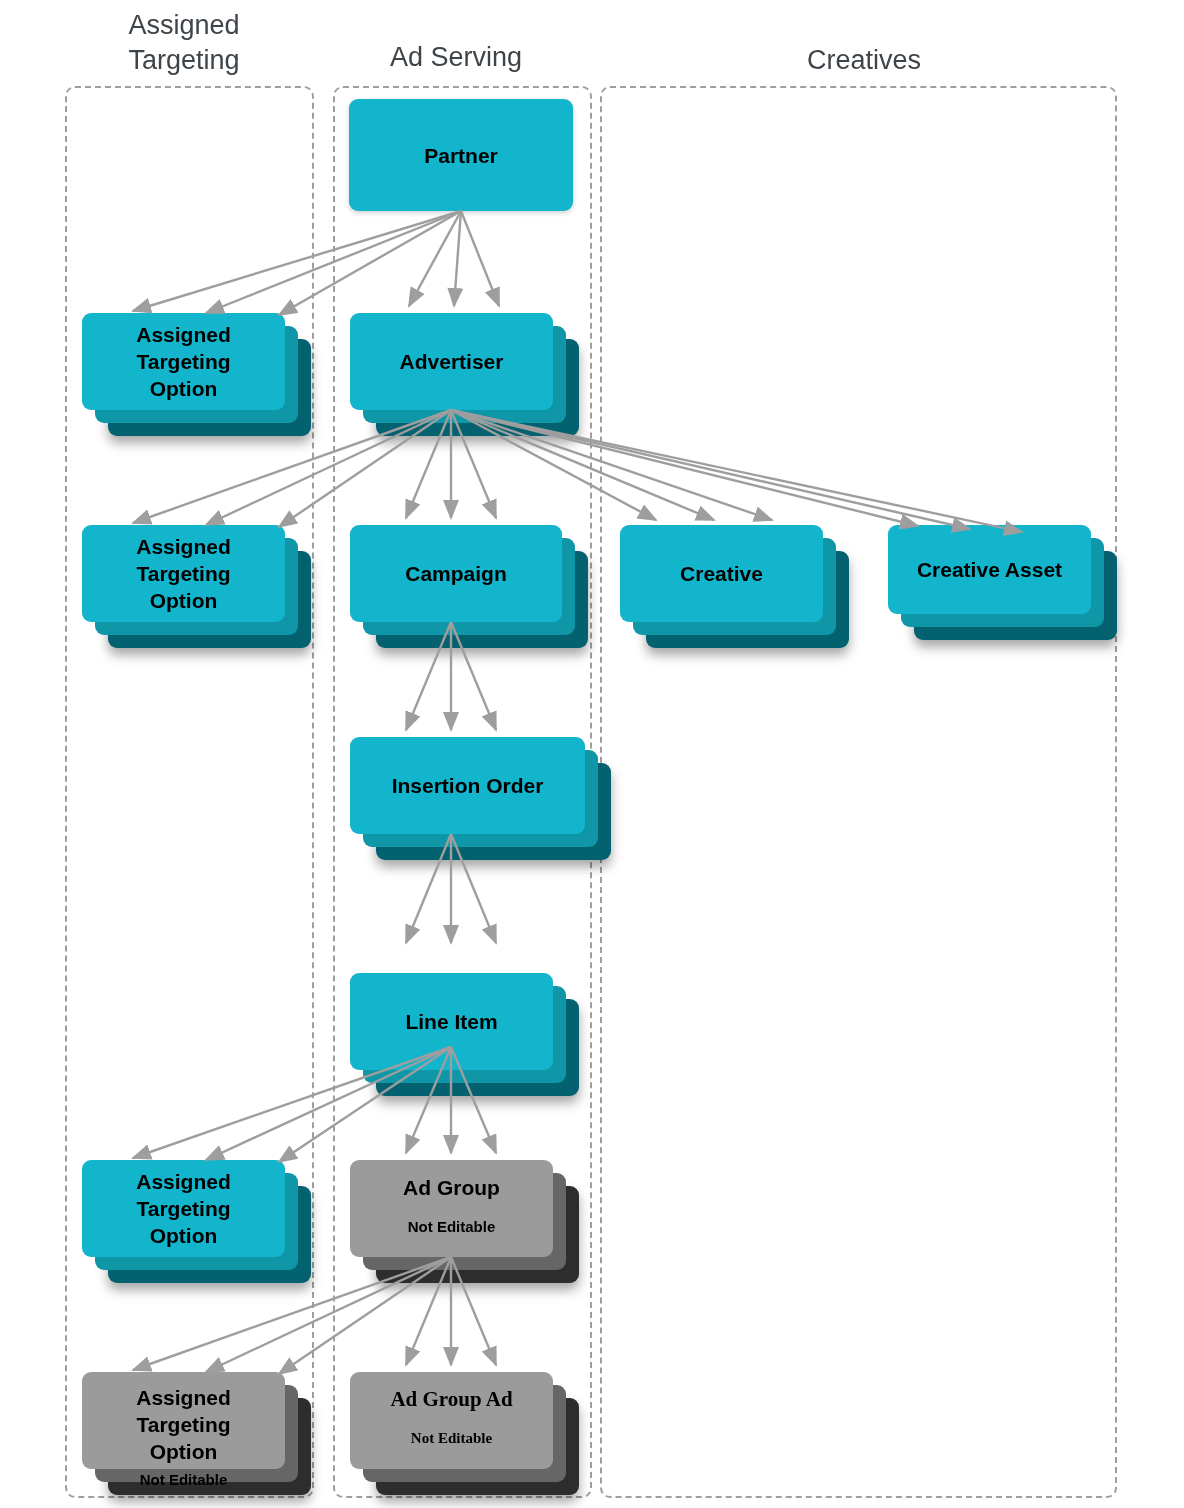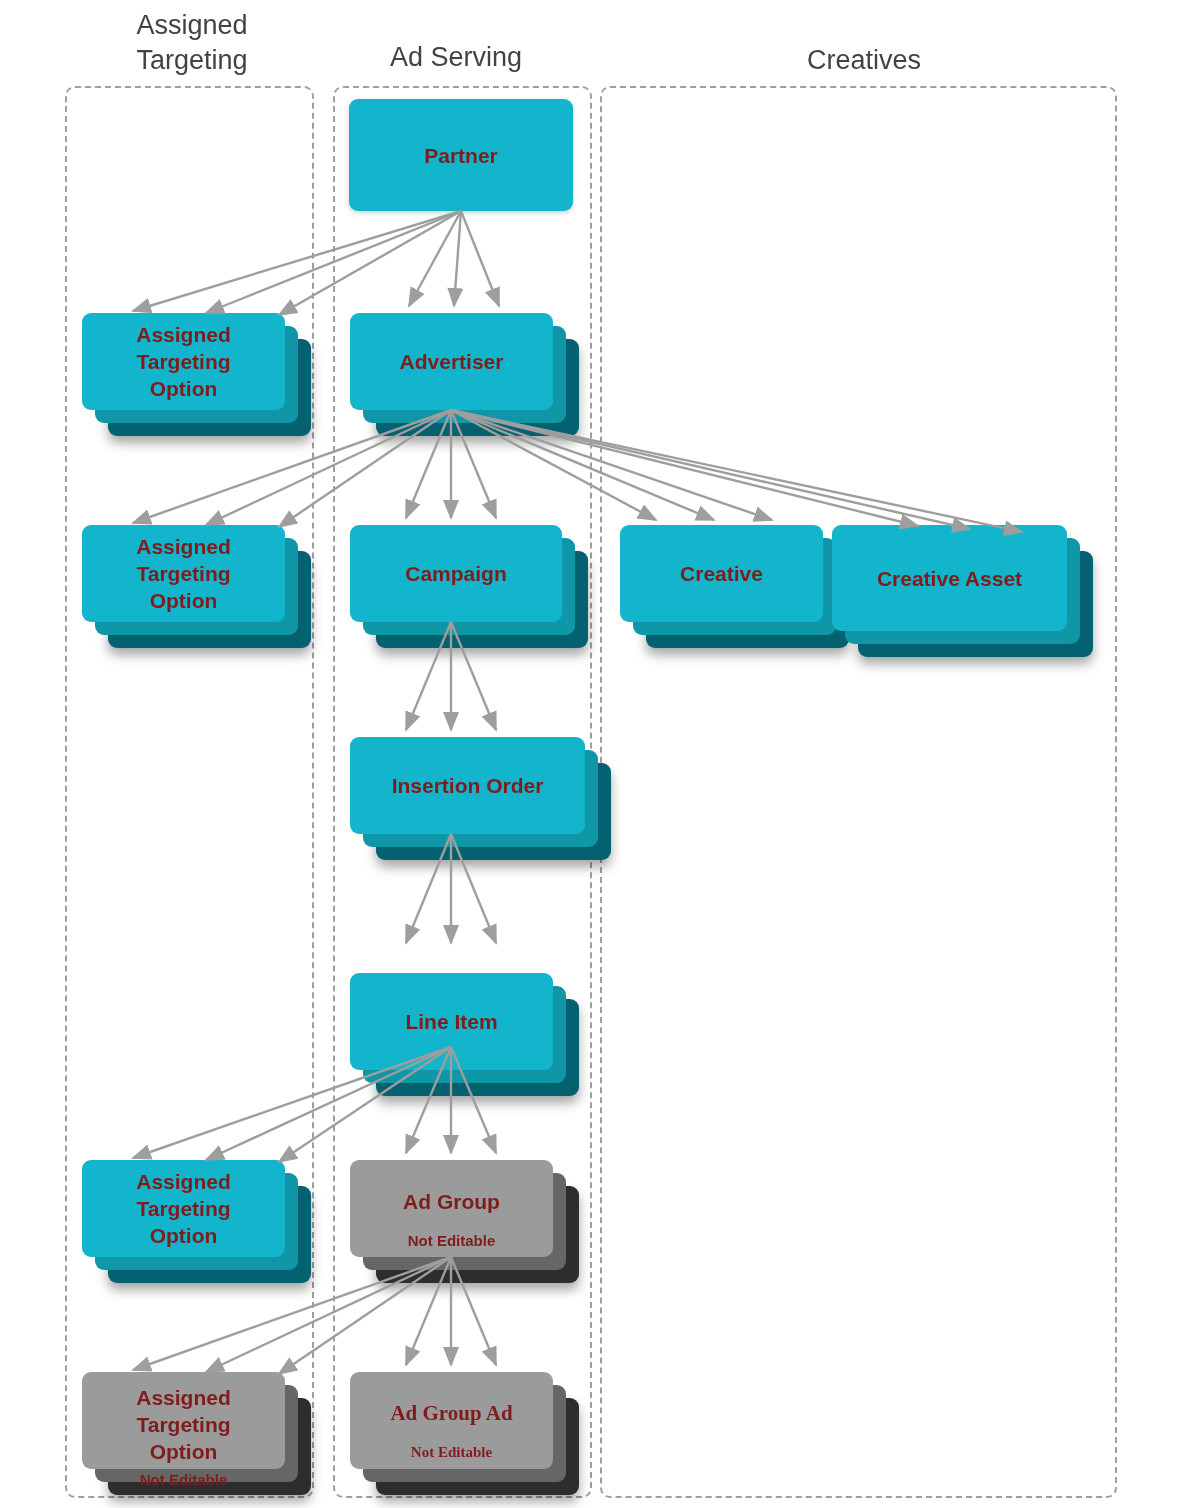--- a/index.html
+++ b/index.html
@@ -23,40 +23,40 @@
   .node{position:absolute;}
   .layer{position:absolute;border-radius:9px;}
   .layer.mid{left:13px;top:13px;right:-13px;bottom:-13px;}
   .layer.dark{left:26px;top:26px;right:-26px;bottom:-26px;box-shadow:0 7px 12px rgba(0,0,0,.35);}
   .node.cyan .layer.mid{background:var(--cyan_mid);}
   .node.cyan .layer.dark{background:var(--cyan_dark);}
   .node.gray .layer.mid{background:var(--gray_mid);}
   .node.gray .layer.dark{background:var(--gray_dark);}
   .face{
     position:absolute;inset:0;border-radius:9px;display:flex;flex-direction:column;
-    align-items:center;justify-content:center;text-align:center;color:#7f1d1d;
+    align-items:center;justify-content:center;text-align:center;color:#000000;
   }
   .node.cyan .face{background:var(--cyan);}
   .node.gray .face{background:var(--gray);}
   .node.single .face{box-shadow:0 2px 5px rgba(0,0,0,.18);}
   .label{font-size:21px;font-weight:bold;line-height:27px;}
   .label.wrap3{max-width:115px;}
   .label.wrap2{max-width:160px;}
   .sublabel{font-size:15px;font-weight:bold;margin-top:17px;}
-  .node.has-sub .face{justify-content:flex-start;padding-top:28px;box-sizing:border-box;}
+  .node.has-sub .face{justify-content:flex-start;padding-top:14px;box-sizing:border-box;}
   .node.has-sub.tall-title .face{padding-top:14px;}
   svg#arrows{position:absolute;left:0;top:0;pointer-events:none;}
   svg#arrows line{stroke:var(--arrow);stroke-width:2.4;}
 </style>
 </head>
 <body>
 
 <div id="stage">
 
-  <div class="col-header" style="left:192px;top:8px;">Assigned
+  <div class="col-header" style="left:184px;top:8px;">Assigned
 Targeting</div>
   <div class="col-header" style="left:456px;top:40px;">Ad Serving</div>
   <div class="col-header" style="left:846px;top:43px;margin-left:18px;">Creatives</div>
 
   <div class="col" style="left:65px;top:86px;width:245px;height:1408px;"></div>
   <div class="col" style="left:333px;top:86px;width:255px;height:1408px;"></div>
   <div class="col" style="left:600px;top:86px;width:513px;height:1408px;"></div>
 
   <div class="node cyan single" style="left:349px;top:99px;width:224px;height:112px;">
     <div class="face">
@@ -97,21 +97,21 @@
   </div>
 
   <div class="node cyan" style="left:620px;top:525px;width:203px;height:97px;">
     <div class="layer dark"></div>
     <div class="layer mid"></div>
     <div class="face">
       <span class="label">Creative</span>
     </div>
   </div>
 
-  <div class="node cyan" style="left:832px;top:525px;width:203px;height:106px;padding-left:32px;">
+  <div class="node cyan" style="left:888px;top:525px;width:203px;height:89px;">
     <div class="layer dark"></div>
     <div class="layer mid"></div>
     <div class="face">
       <span class="label">Creative Asset</span>
     </div>
   </div>
 
   <div class="node cyan" style="left:350px;top:737px;width:235px;height:97px;">
     <div class="layer dark"></div>
     <div class="layer mid"></div>

